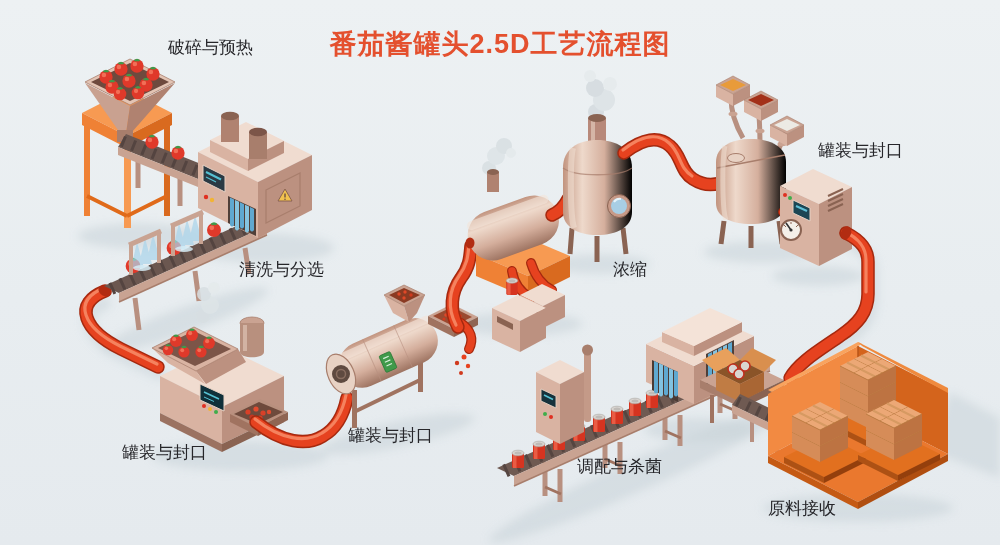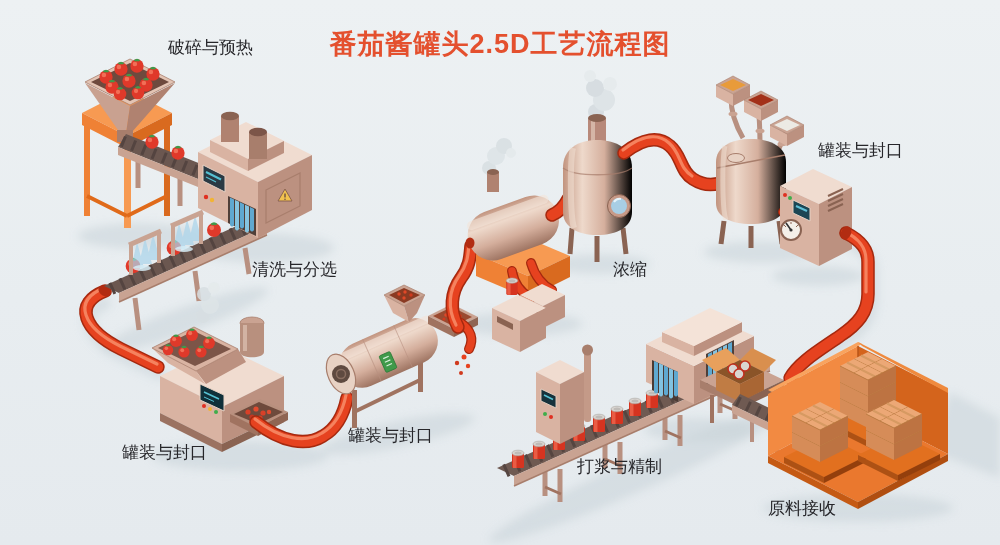--- a/index.html
+++ b/index.html
@@ -541,21 +541,21 @@
     <use href="#sbox" transform="translate(880,407)"></use>
           <use href="#sbox" transform="translate(866,414)"></use>
     <use href="#sbox" transform="translate(894,414)"></use>
           <use href="#sbox" transform="translate(880,421)"></use>
   </g>
 </g>
 </svg>
 
 <div class="title">番茄酱罐头2.5D工艺流程图</div>
 <div class="label" style="left:168px;top:36px">破碎与预热</div>
-<div class="label" style="left:252px;top:258px">清洗与分选</div>
+<div class="label" style="left:239px;top:258px">清洗与分选</div>
 <div class="label" style="left:122px;top:441px">罐装与封口</div>
 <div class="label" style="left:348px;top:424px">罐装与封口</div>
 <div class="label" style="left:613px;top:258px">浓缩</div>
 <div class="label" style="left:818px;top:139px">罐装与封口</div>
-<div class="label" style="left:577px;top:455px">打浆与精制</div>
+<div class="label" style="left:577px;top:455px">调配与杀菌</div>
 <div class="label" style="left:768px;top:497px">原料接收</div>
 
 </div>
 
 </body></html>

